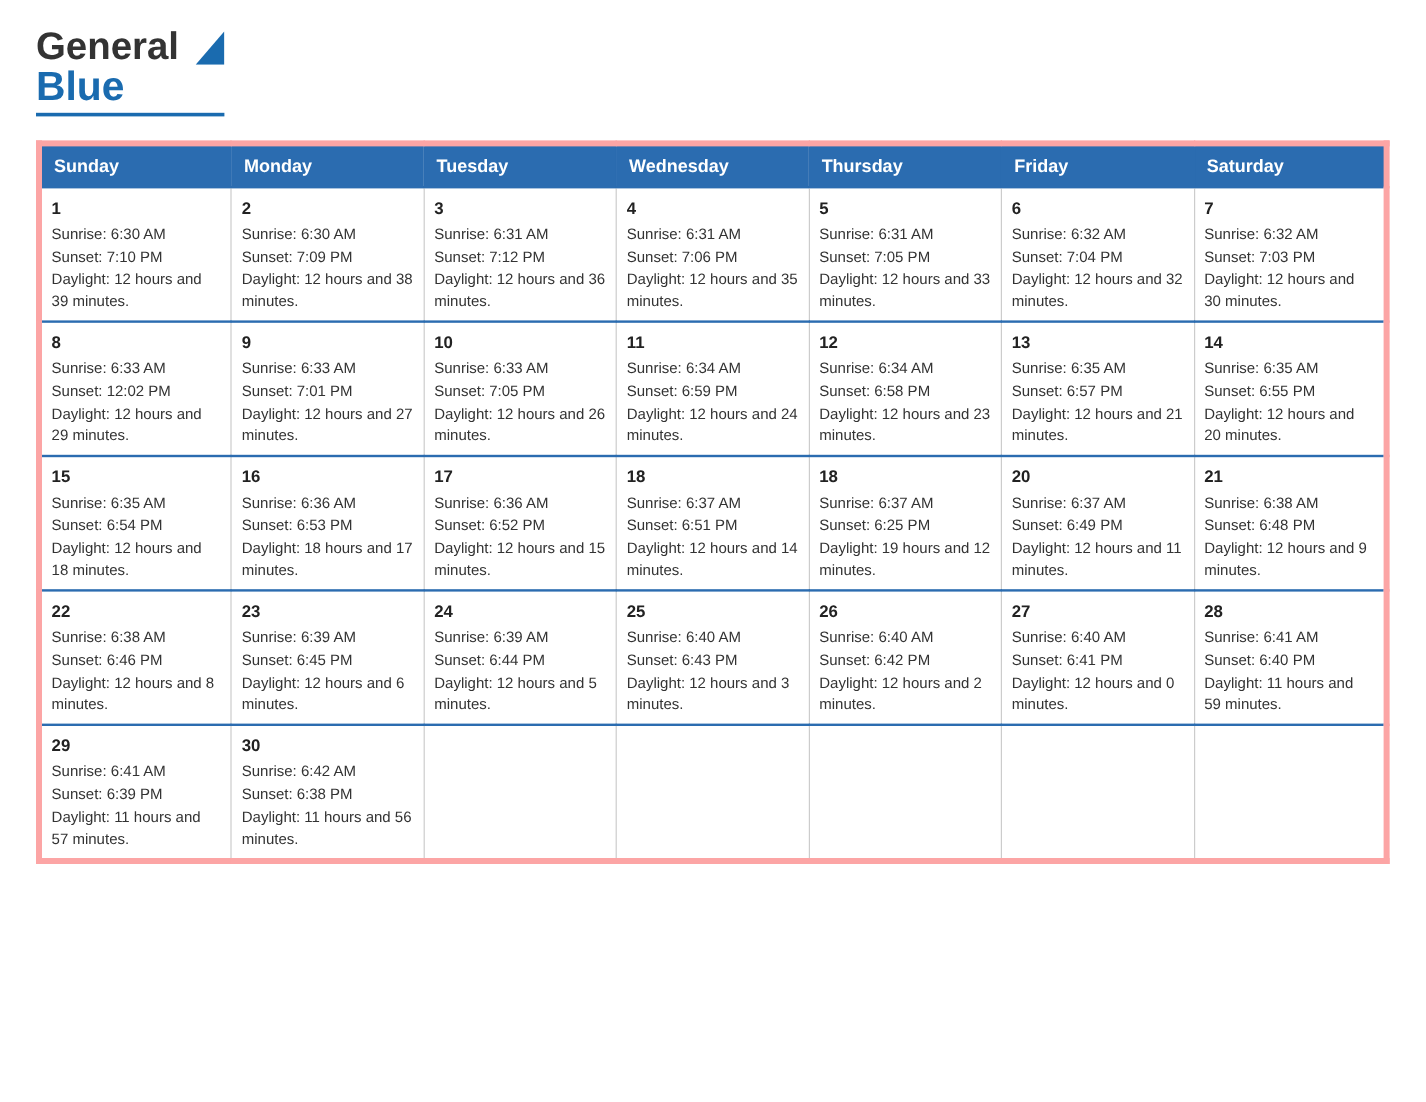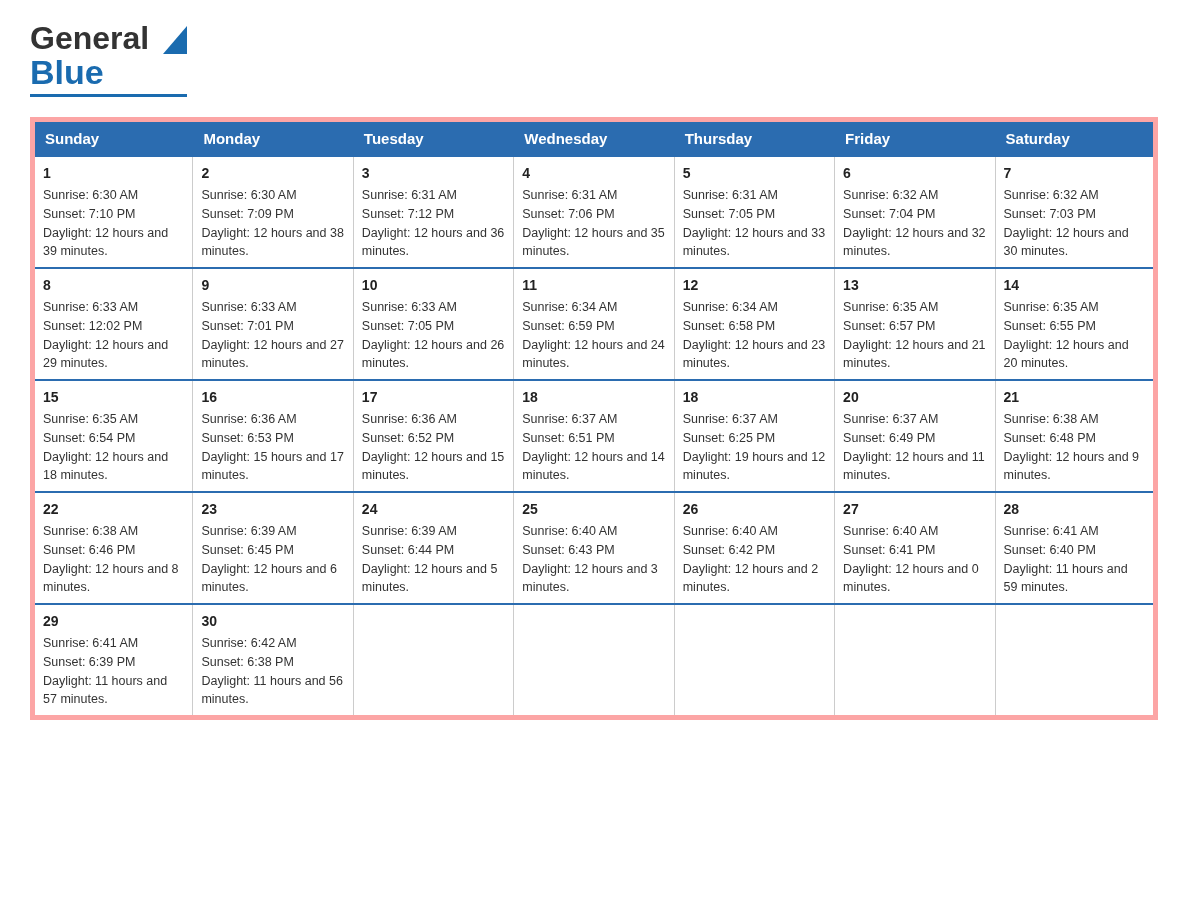--- a/index.html
+++ b/index.html
@@ -124,21 +124,21 @@
         <td><span class="day-number">8</span><span>Sunrise: 6:33 AM</span><br><span>Sunset: 12:02 PM</span><br><span>Daylight: 12 hours and 29 minutes.</span></td>
         <td><span class="day-number">9</span><span>Sunrise: 6:33 AM</span><br><span>Sunset: 7:01 PM</span><br><span>Daylight: 12 hours and 27 minutes.</span></td>
         <td><span class="day-number">10</span><span>Sunrise: 6:33 AM</span><br><span>Sunset: 7:05 PM</span><br><span>Daylight: 12 hours and 26 minutes.</span></td>
         <td><span class="day-number">11</span><span>Sunrise: 6:34 AM</span><br><span>Sunset: 6:59 PM</span><br><span>Daylight: 12 hours and 24 minutes.</span></td>
         <td><span class="day-number">12</span><span>Sunrise: 6:34 AM</span><br><span>Sunset: 6:58 PM</span><br><span>Daylight: 12 hours and 23 minutes.</span></td>
         <td><span class="day-number">13</span><span>Sunrise: 6:35 AM</span><br><span>Sunset: 6:57 PM</span><br><span>Daylight: 12 hours and 21 minutes.</span></td>
         <td><span class="day-number">14</span><span>Sunrise: 6:35 AM</span><br><span>Sunset: 6:55 PM</span><br><span>Daylight: 12 hours and 20 minutes.</span></td>
       </tr>
       <tr>
         <td><span class="day-number">15</span><span>Sunrise: 6:35 AM</span><br><span>Sunset: 6:54 PM</span><br><span>Daylight: 12 hours and 18 minutes.</span></td>
-        <td><span class="day-number">16</span><span>Sunrise: 6:36 AM</span><br><span>Sunset: 6:53 PM</span><br><span>Daylight: 15 hours and 17 minutes.</span></td>
+        <td><span class="day-number">16</span><span>Sunrise: 6:36 AM</span><br><span>Sunset: 6:53 PM</span><br><span>Daylight: 18 hours and 17 minutes.</span></td>
         <td><span class="day-number">17</span><span>Sunrise: 6:36 AM</span><br><span>Sunset: 6:52 PM</span><br><span>Daylight: 12 hours and 15 minutes.</span></td>
         <td><span class="day-number">18</span><span>Sunrise: 6:37 AM</span><br><span>Sunset: 6:51 PM</span><br><span>Daylight: 12 hours and 14 minutes.</span></td>
         <td><span class="day-number">18</span><span>Sunrise: 6:37 AM</span><br><span>Sunset: 6:25 PM</span><br><span>Daylight: 19 hours and 12 minutes.</span></td>
         <td><span class="day-number">20</span><span>Sunrise: 6:37 AM</span><br><span>Sunset: 6:49 PM</span><br><span>Daylight: 12 hours and 11 minutes.</span></td>
         <td><span class="day-number">21</span><span>Sunrise: 6:38 AM</span><br><span>Sunset: 6:48 PM</span><br><span>Daylight: 12 hours and 9 minutes.</span></td>
       </tr>
       <tr>
         <td><span class="day-number">22</span><span>Sunrise: 6:38 AM</span><br><span>Sunset: 6:46 PM</span><br><span>Daylight: 12 hours and 8 minutes.</span></td>
         <td><span class="day-number">23</span><span>Sunrise: 6:39 AM</span><br><span>Sunset: 6:45 PM</span><br><span>Daylight: 12 hours and 6 minutes.</span></td>
         <td><span class="day-number">24</span><span>Sunrise: 6:39 AM</span><br><span>Sunset: 6:44 PM</span><br><span>Daylight: 12 hours and 5 minutes.</span></td>

